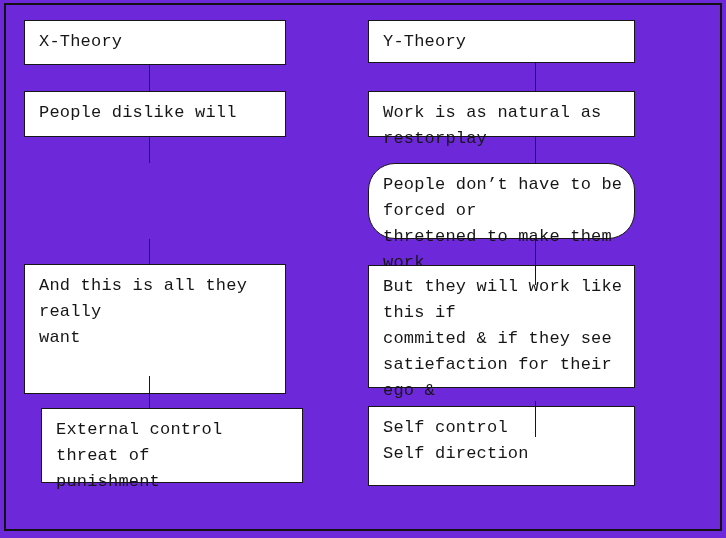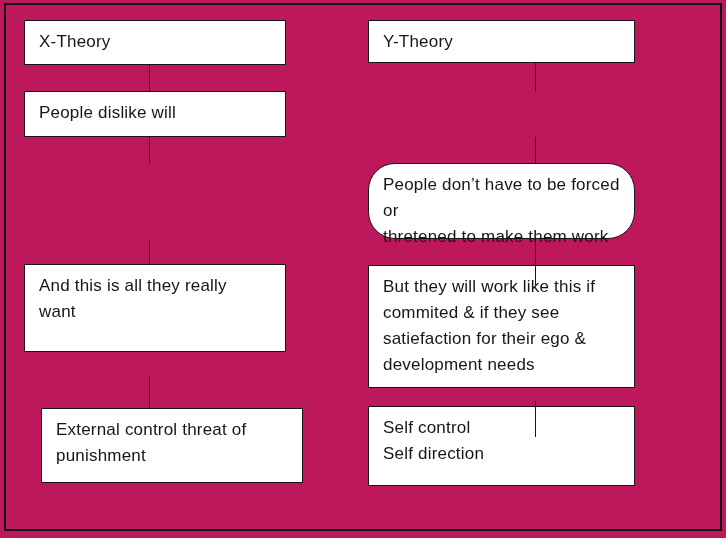--- a/index.html
+++ b/index.html
@@ -1,21 +1,21 @@
 <!DOCTYPE html>
 <html><head>
 <meta charset="utf-8">
 <style>
   html, body { margin: 0; padding: 0; background: #ffffff; }
   .page {
     position: relative;
     width: 726px;
     height: 538px;
-    background: #be185d;
-    font-family: Liberation Sans, sans-serif;
+    background: #6d28d9;
+    font-family: Liberation Mono, monospace;
     color: #161616;
     overflow: hidden;
   }
   .frame {
     position: absolute;
     left: 4px; top: 3px;
     width: 714px; height: 524px;
     border: 2px solid #121212;
   }
   .box {
@@ -28,21 +28,21 @@
     padding: 8px 10px 0 14px;
     white-space: pre-line;
     letter-spacing: 0.2px;
   }
   .col-left  { left: 24px;  width: 262px; }
   .col-right { left: 368px; width: 267px; }
 
   .l1 { top: 20px;  height: 45px; }
   .l2 { top: 91px;  height: 46px; }
   .l3 { top: 163px; height: 76px; }
-  .l4 { top: 264px; height: 88px; }
+  .l4 { top: 264px; height: 130px; }
   .l5 { top: 408px; height: 75px; margin-left: 17px; }
 
   .r1 { top: 20px;  height: 43px; }
   .r2 { top: 91px;  height: 46px; }
   .r3 { top: 163px; height: 76px; border-radius: 27px; }
   .r4 { top: 265px; height: 123px; }
   .r5 { top: 406px; height: 80px; }
 
   .connector {
     position: absolute;
@@ -78,20 +78,21 @@
   <div class="box col-left l4">And this is all they really
 want</div>
   <div class="connector cl cl4"></div>
 
   <div class="box col-left l5">External control threat of
 punishment</div>
 
   <div class="box col-right r1">Y-Theory</div>
   <div class="connector cr cr1"></div>
 
+  <div class="box col-right r2">Work is as natural as restorplay</div>
   <div class="connector cr cr2"></div>
 
   <div class="box col-right r3">People don’t have to be forced or
 thretened to make them work</div>
   <div class="connector cr cr3"></div>
 
   <div class="box col-right r4">But they will work like this if
 commited &amp; if they see
 satiefaction for their ego &amp;
 development needs</div>

